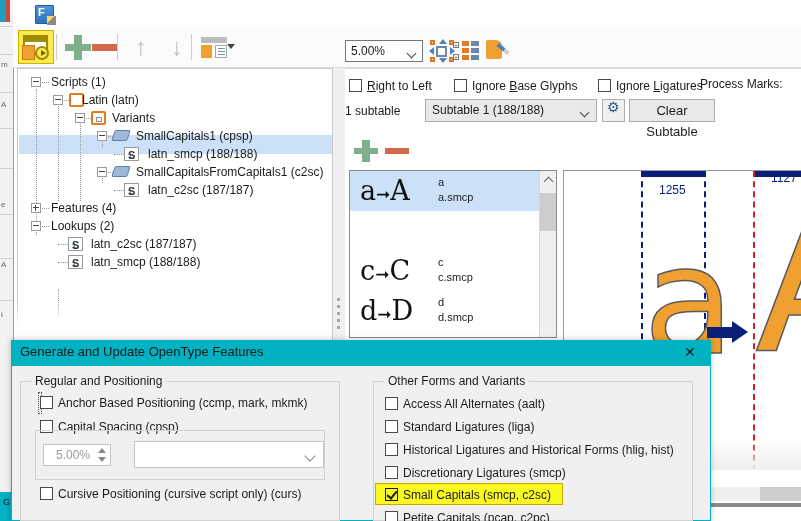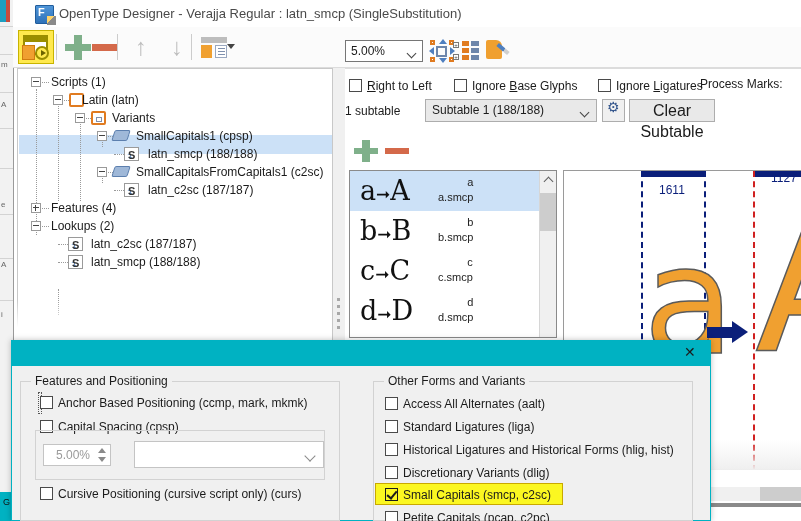--- a/index.html
+++ b/index.html
@@ -123,34 +123,34 @@
   .und{text-decoration:underline;}
 
   #lbl-subtable{left:345px;top:104px;font-size:12px;}
   #subtable-combo{left:425px;top:99px;width:172px;height:23px;background:#e9e9e9;border:1px solid #adadad;box-sizing:border-box;}
   #subtable-combo .v{position:absolute;left:6px;top:3px;font-size:12px;}
   #subtable-combo .cv{position:absolute;right:7px;top:9px;width:8px;height:8px;}
   #subtable-combo .cv:after{content:"";position:absolute;left:0;top:0;width:6px;height:6px;border-left:1.4px solid #444;border-bottom:1.4px solid #444;transform:rotate(-45deg);}
   #btn-gear{left:602px;top:99px;width:23px;height:23px;background:#f0f0f0;border:1px solid #adadad;box-sizing:border-box;}
   #btn-gear:after{content:"\2699";position:absolute;left:4px;top:-1px;font-size:14px;color:#33558c;}
   #btn-clear{left:629px;top:99px;width:86px;height:23px;background:#e9e9e9;border:1px solid #adadad;box-sizing:border-box;
-     text-align:center;line-height:21px;font-size:16px;}
+     text-align:center;line-height:21px;font-size:13px;}
   #lbl-processmarks{left:700px;top:77px;font-size:12px;white-space:nowrap;}
 
   
   #sub-plus{left:353px;top:140px;width:26px;height:22px;}
   #sub-plus .h{position:absolute;left:1px;top:8px;width:24px;height:6px;background:#7fb08a;}
   #sub-plus .v{position:absolute;left:9px;top:0px;width:8px;height:22px;background:#7fb08a;}
   #sub-minus{left:384px;top:140px;width:26px;height:22px;}
   #sub-minus .h{position:absolute;left:1px;top:8px;width:24px;height:6px;background:#d4694a;}
 
   
   #sub-list{left:349px;top:170px;width:208px;height:168px;background:#fff;
      border:1px solid #8a8a8a;box-sizing:border-box;overflow:hidden;}
-  .sub-item{position:absolute;left:0;width:204px;height:40px;text-align:right;}
+  .sub-item{position:absolute;left:0;width:204px;height:40px;}
   .sub-item.sel{background:#cce1f7;}
   .sub-glyphs{position:absolute;left:10px;top:3px;font-size:27px;line-height:34px;
      font-family:"DejaVu Serif",serif;color:#111;letter-spacing:0px;}
   .sub-arr{font-size:17px;}
   .sub-names{position:absolute;left:88px;top:4px;font-size:11px;line-height:15px;color:#222;}
   #sub-scroll{position:absolute;right:0;top:0;width:17px;height:166px;background:#f0f0f0;border-left:1px solid #d6d6d6;box-sizing:border-box;}
   #sub-scroll .up{position:absolute;left:0;top:0;width:16px;height:17px;background:#f0f0f0;}
   #sub-scroll .up:after{content:"";position:absolute;left:5px;top:7px;width:6px;height:6px;border-left:1.4px solid #606060;border-top:1.4px solid #606060;transform:rotate(45deg);}
   #sub-thumb{position:absolute;left:0;top:22px;width:16px;height:38px;background:#cdcdcd;}
 
@@ -225,21 +225,20 @@
   <div class="abs" style="left:0;top:492px;width:14px;height:29px;background:#00b2c2"></div>
   <div class="abs" style="left:3px;top:497px;font-size:9px;color:#111">G</div>
 </div>
 
 <div class="abs" id="main-window"></div>
 
 <div class="abs" id="titlebar">
   <div class="abs" id="app-icon">
       <div class="pen"></div>
     </div>
-  <div class="abs" id="title-text">OpenType Designer - Verajja Regular : latn_smcp (SingleSubstitution)</div>
 </div>
 
 <div class="abs" id="toolbar">
   <div class="abs" id="btn-generate">
     <div class="sheet"></div>
       <div class="doc"></div>
       <div class="play"></div>
   </div>
   <div class="tb-sep tb-sep1"></div>
   <div class="tb-btn" id="tb-plus">
@@ -429,27 +428,20 @@
   </div>
 
 <div class="abs" id="sub-list">
   <div class="sub-item sel" style="top:0">
     <span class="sub-glyphs"><span>a</span><span class="sub-arr">➞</span><span>A</span></span>
     <span class="sub-names">
       <div>a</div>
       <div>a.smcp</div>
     </span>
   </div>
-  <div class="sub-item" style="top:40px">
-    <span class="sub-glyphs"><span>b</span><span class="sub-arr">➞</span><span>B</span></span>
-    <span class="sub-names">
-      <div>b</div>
-      <div>b.smcp</div>
-    </span>
-  </div>
   <div class="sub-item" style="top:80px">
     <span class="sub-glyphs"><span>c</span><span class="sub-arr">➞</span><span>C</span></span>
     <span class="sub-names">
       <div>c</div>
       <div>c.smcp</div>
     </span>
   </div>
   <div class="sub-item" style="top:120px">
     <span class="sub-glyphs"><span>d</span><span class="sub-arr">➞</span><span>D</span></span>
     <span class="sub-names">
@@ -462,42 +454,43 @@
     <div id="sub-thumb"></div>
   </div>
 </div>
 
 <div class="abs" id="preview">
   <div class="navy-seg" style="left:78px;width:63px"></div>
   <div class="navy-seg" style="left:190px;width:48px"></div>
   <div class="vdash" style="left:77px"></div>
   <div class="vdash" style="left:140px"></div>
   <div class="vdash red" style="left:189px"></div>
-  <div class="adv-lbl" style="left:95px;top:12px">1611</div>
+  <div class="adv-lbl" style="left:95px;top:12px">1255</div>
   <div class="adv-lbl" style="left:207px;top:0">1127</div>
   <div class="bigglyph" style="left:79px;top:55px;font-size:150px;line-height:150px">a</div>
   <div class="bigglyph" style="left:191px;top:20px;font-size:190px;line-height:190px">A</div>
 </div>
 <div class="abs" id="blue-arrow">
   <div class="shaft"></div>
     <div class="head"></div>
 </div>
 <div class="abs" id="preview-fade"></div>
 <div class="abs" id="preview-hscroll"></div>
 <div class="abs" id="preview-hthumb"></div>
 <div class="abs" id="preview-bottomline"></div>
 
 <div class="abs" id="dialog">
   <div id="dlg-title">
+    <div id="dlg-title-text">Generate and Update OpenType Features</div>
     <div id="dlg-close"></div>
   </div>
 </div>
 
 <div class="abs groupbox" id="gb-spacing">
-  <span class="gb-title">Features and Positioning</span>
+  <span class="gb-title">Regular and Positioning</span>
 </div>
 <div class="chk-row focus-dot" style="left:40px;top:394px">
   <span class="cbx"></span>
   <span class="chk-lbl">Anchor Based Positioning (ccmp, mark, mkmk)</span>
 </div>
 <div class="chk-row" style="left:40px;top:418px">
   <span class="cbx"></span>
   <span class="chk-lbl">Capital Spacing (cpsp)</span>
 </div>
 <div class="abs" id="gb-cpsp"></div>
@@ -524,21 +517,21 @@
 <div class="chk-row" style="left:385px;top:418px">
   <span class="cbx"></span>
   <span class="chk-lbl">Standard Ligatures (liga)</span>
 </div>
 <div class="chk-row" style="left:385px;top:441px">
   <span class="cbx"></span>
   <span class="chk-lbl">Historical Ligatures and Historical Forms (hlig, hist)</span>
 </div>
 <div class="chk-row" style="left:385px;top:464px">
   <span class="cbx"></span>
-  <span class="chk-lbl">Discretionary Variants (dlig)</span>
+  <span class="chk-lbl">Discretionary Ligatures (smcp)</span>
 </div>
 
 <div class="hl-yellow" style="left:376px;top:484px;width:186px;height:20px"></div>
 <div class="abs" style="left:375px;top:483px;width:188px;height:22px;border:1px solid #c9a800;box-sizing:border-box"></div>
 <div class="chk-row" style="left:385px;top:486px;z-index:5">
   <span class="cbx checked cbx-hl"></span>
   <span class="chk-lbl">Small Capitals (smcp, c2sc)</span>
 </div>
 
 <div class="chk-row" style="left:385px;top:509px">

